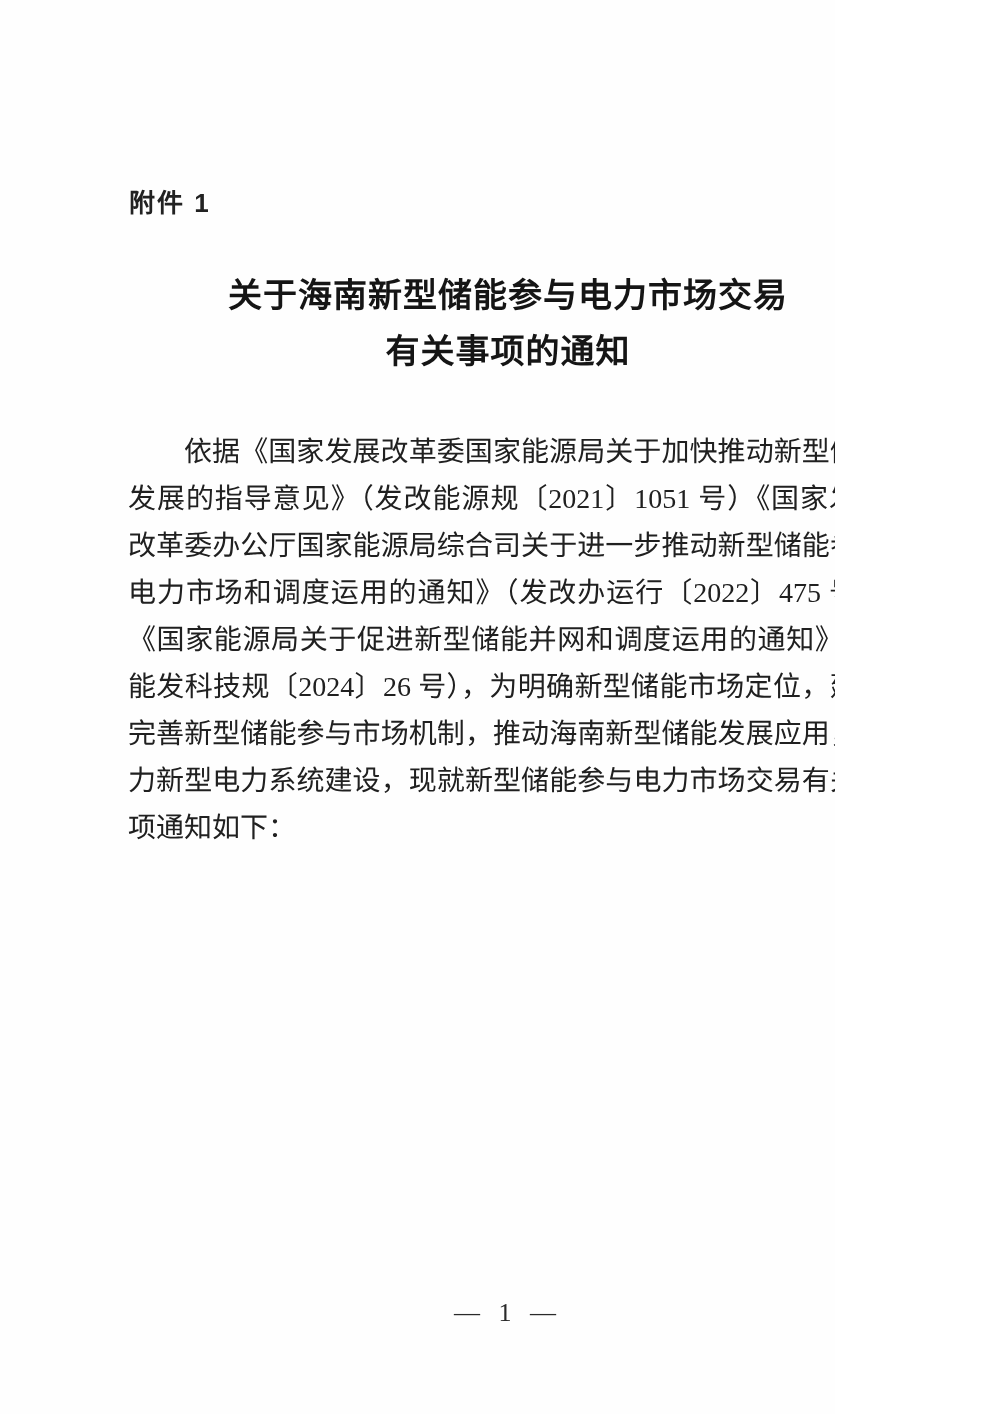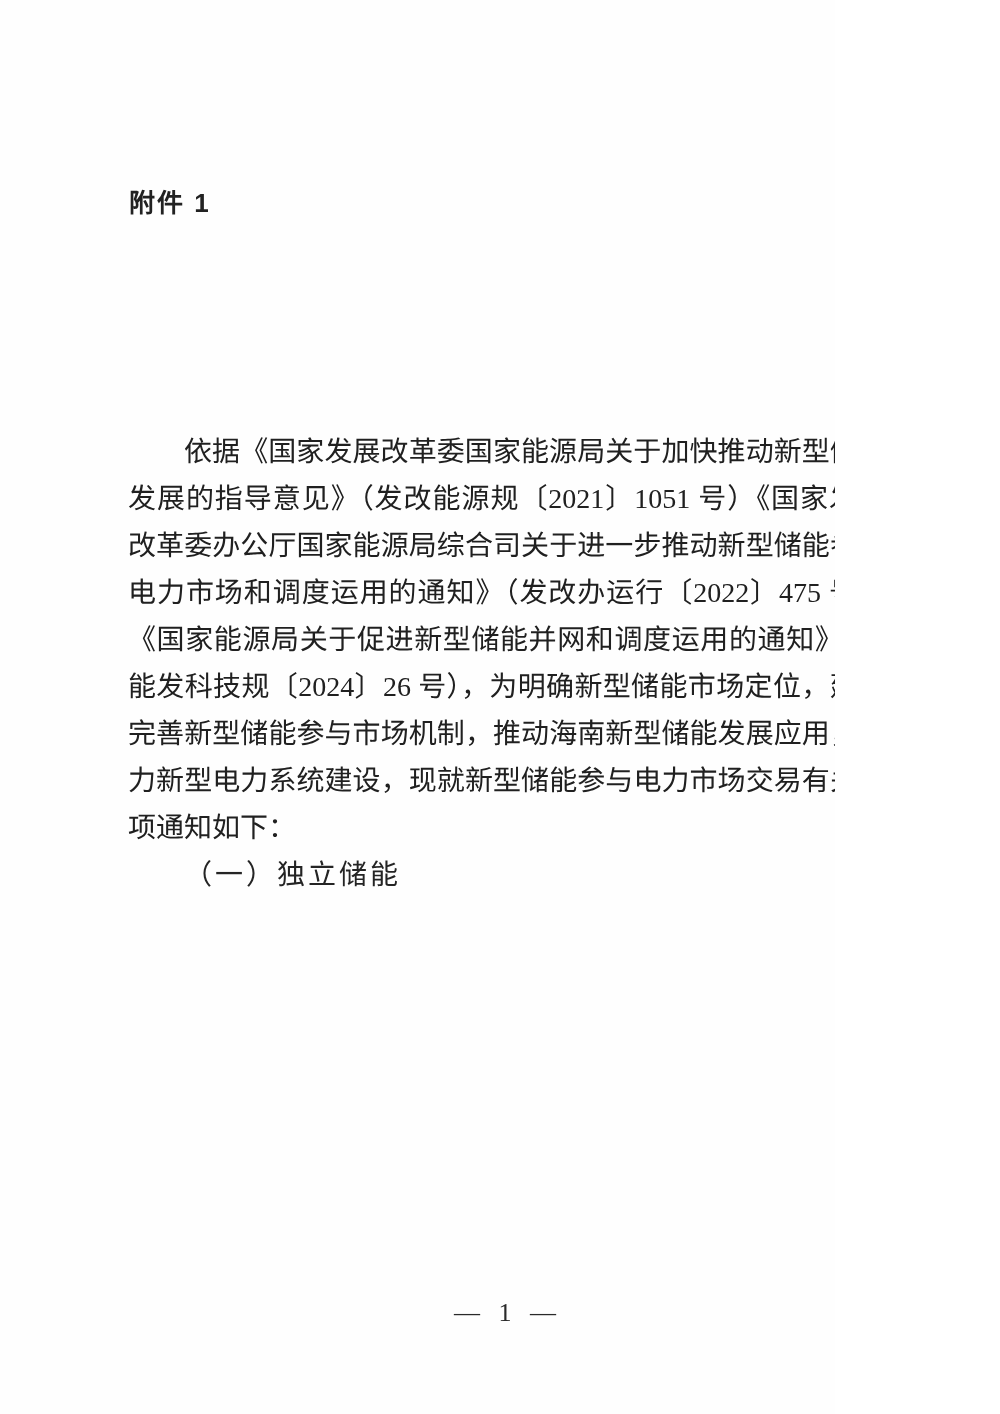--- a/index.html
+++ b/index.html
@@ -92,21 +92,24 @@
     color: #2a2a2a;
   }
 </style>
 </head>
 <body>
 
 <div class="page">
 
   <div class="attachment">附件 1</div>
 
+  <h1 class="doc-title">
+    <span>关于海南新型储能参与电力市场交易</span><br>
+    <span>有关事项的通知</span>
+  </h1>
 
   <div class="doc-body">
     <p class="para">依据《国家发展改革委国家能源局关于加快推动新型储能发展的指导意见》（发改能源规〔2021〕1051 号）《国家发展改革委办公厅国家能源局综合司关于进一步推动新型储能参与电力市场和调度运用的通知》（发改办运行〔2022〕475 号）《国家能源局关于促进新型储能并网和调度运用的通知》（国能发科技规〔2024〕26 号），为明确新型储能市场定位，建立完善新型储能参与市场机制，推动海南新型储能发展应用，助力新型电力系统建设，现就新型储能参与电力市场交易有关事项通知如下：</p>
-    <h3 class="sub-heading">（一）独立储能</h3>
   </div>
 
   <div class="page-number">— 1 —</div>
 
 </div>
 
 </body></html>

